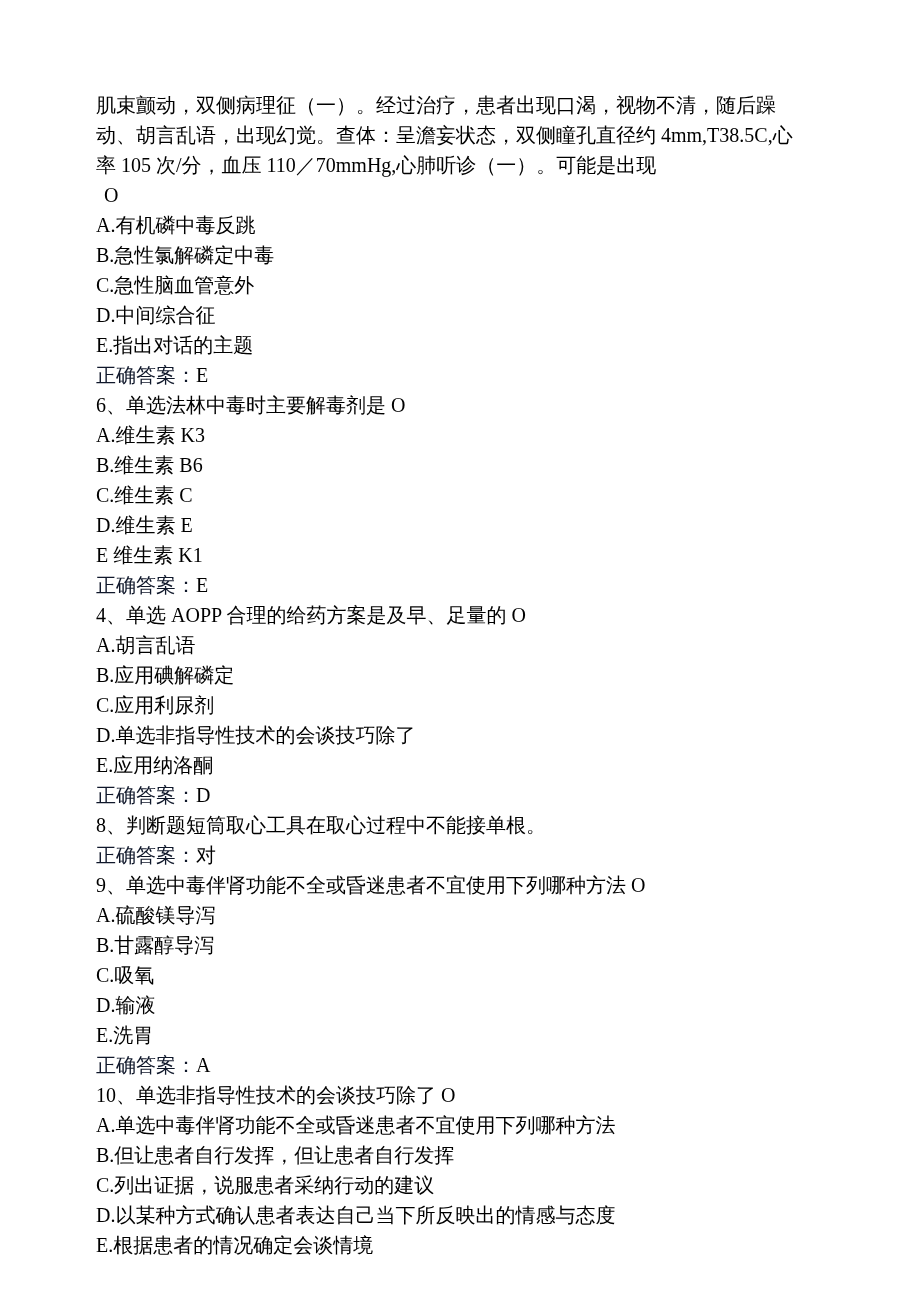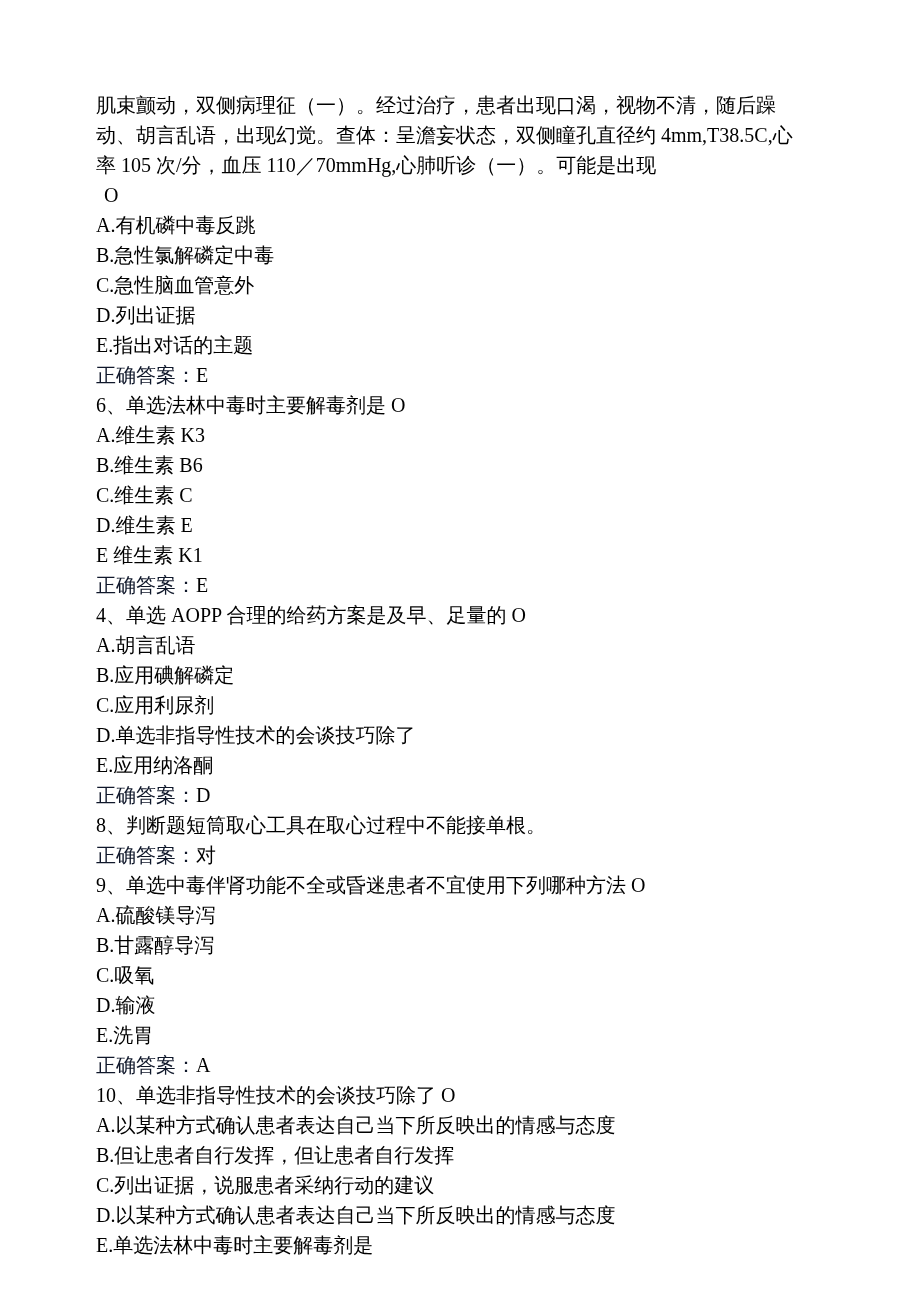--- a/index.html
+++ b/index.html
@@ -28,21 +28,21 @@
 </head>
 <body>
 
 <p class="line">肌束颤动，双侧病理征（一）。经过治疗，患者出现口渴，视物不清，随后躁</p>
 <p class="line">动、胡言乱语，出现幻觉。查体：呈澹妄状态，双侧瞳孔直径约 4mm,T38.5C,心</p>
 <p class="line">率 105 次/分，血压 110／70mmHg,心肺听诊（一）。可能是出现</p>
 <p class="line indent">O</p>
 <p class="line">A.有机磷中毒反跳</p>
 <p class="line">B.急性氯解磷定中毒</p>
 <p class="line">C.急性脑血管意外</p>
-<p class="line">D.列出证据</p>
+<p class="line">D.中间综合征</p>
 <p class="line">E.指出对话的主题</p>
 <p class="line"><span class="answer-label">正确答案：</span><span>E</span></p>
 
 <p class="line">6、单选法林中毒时主要解毒剂是 O</p>
 <p class="line">A.维生素 K3</p>
 <p class="line">B.维生素 B6</p>
 <p class="line">C.维生素 C</p>
 <p class="line">D.维生素 E</p>
 <p class="line">E 维生素 K1</p>
 <p class="line"><span class="answer-label">正确答案：</span><span>E</span></p>
@@ -60,17 +60,17 @@
 
 <p class="line">9、单选中毒伴肾功能不全或昏迷患者不宜使用下列哪种方法 O</p>
 <p class="line">A.硫酸镁导泻</p>
 <p class="line">B.甘露醇导泻</p>
 <p class="line">C.吸氧</p>
 <p class="line">D.输液</p>
 <p class="line">E.洗胃</p>
 <p class="line"><span class="answer-label">正确答案：</span><span>A</span></p>
 
 <p class="line">10、单选非指导性技术的会谈技巧除了 O</p>
-<p class="line">A.以某种方式确认患者表达自己当下所反映出的情感与态度</p>
+<p class="line">A.单选中毒伴肾功能不全或昏迷患者不宜使用下列哪种方法</p>
 <p class="line">B.但让患者自行发挥，但让患者自行发挥</p>
 <p class="line">C.列出证据，说服患者采纳行动的建议</p>
 <p class="line">D.以某种方式确认患者表达自己当下所反映出的情感与态度</p>
-<p class="line">E.单选法林中毒时主要解毒剂是</p>
+<p class="line">E.根据患者的情况确定会谈情境</p>
 
 </body></html>

